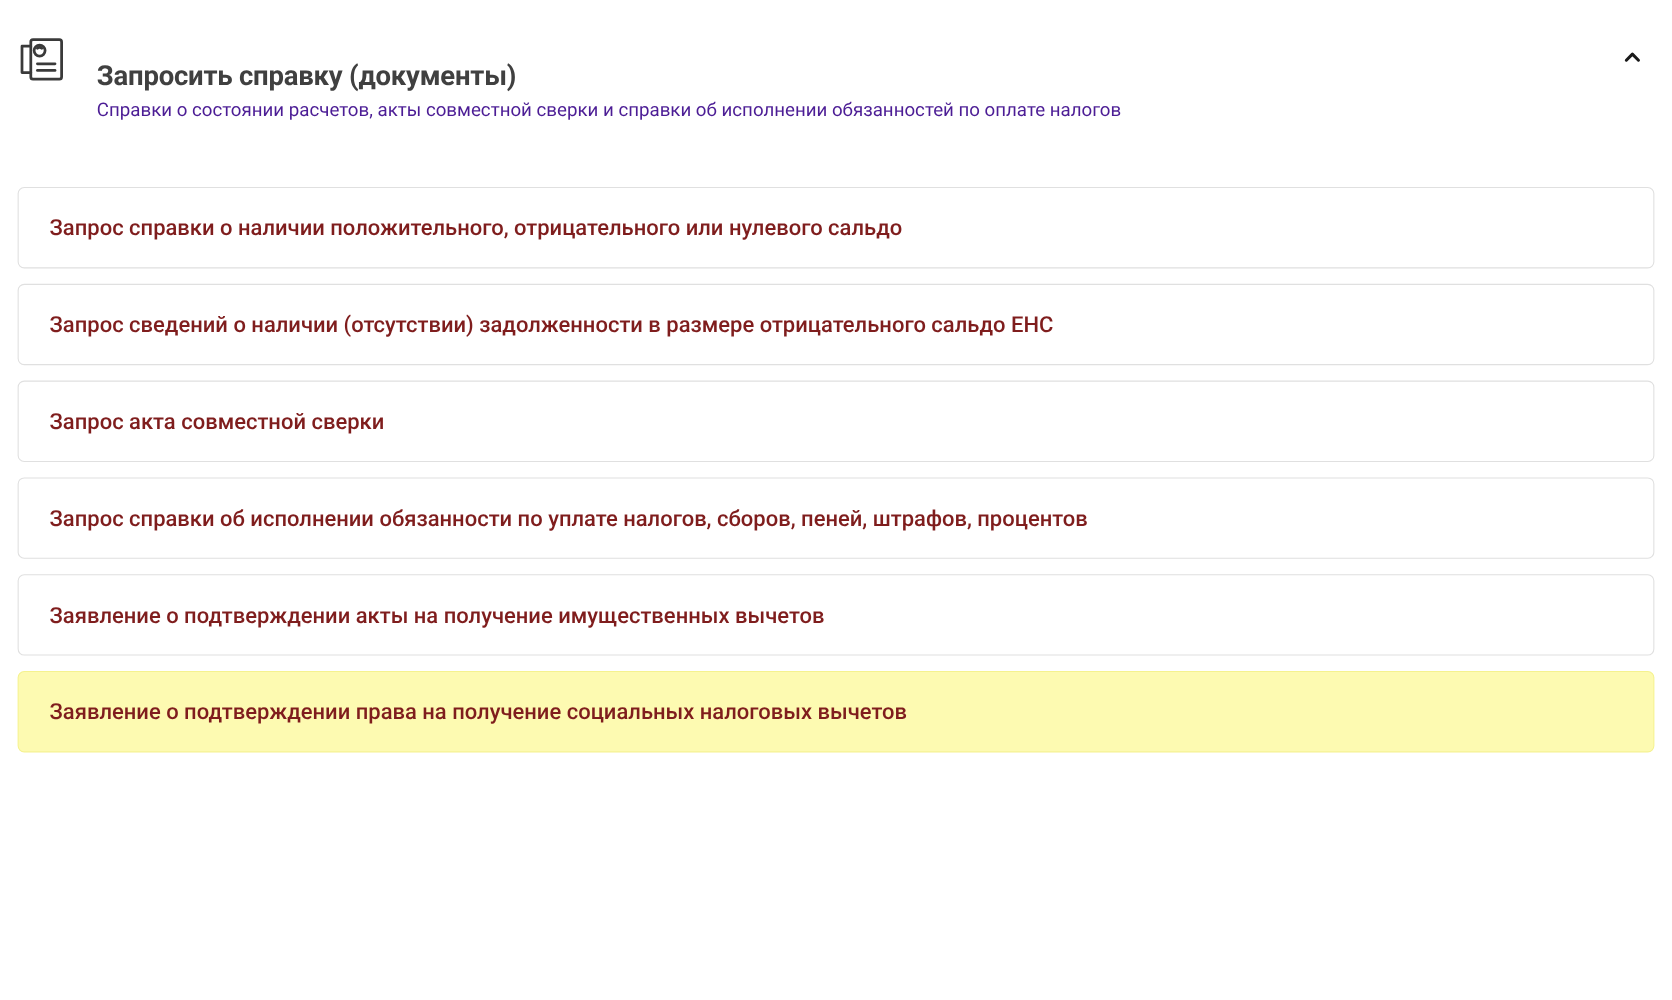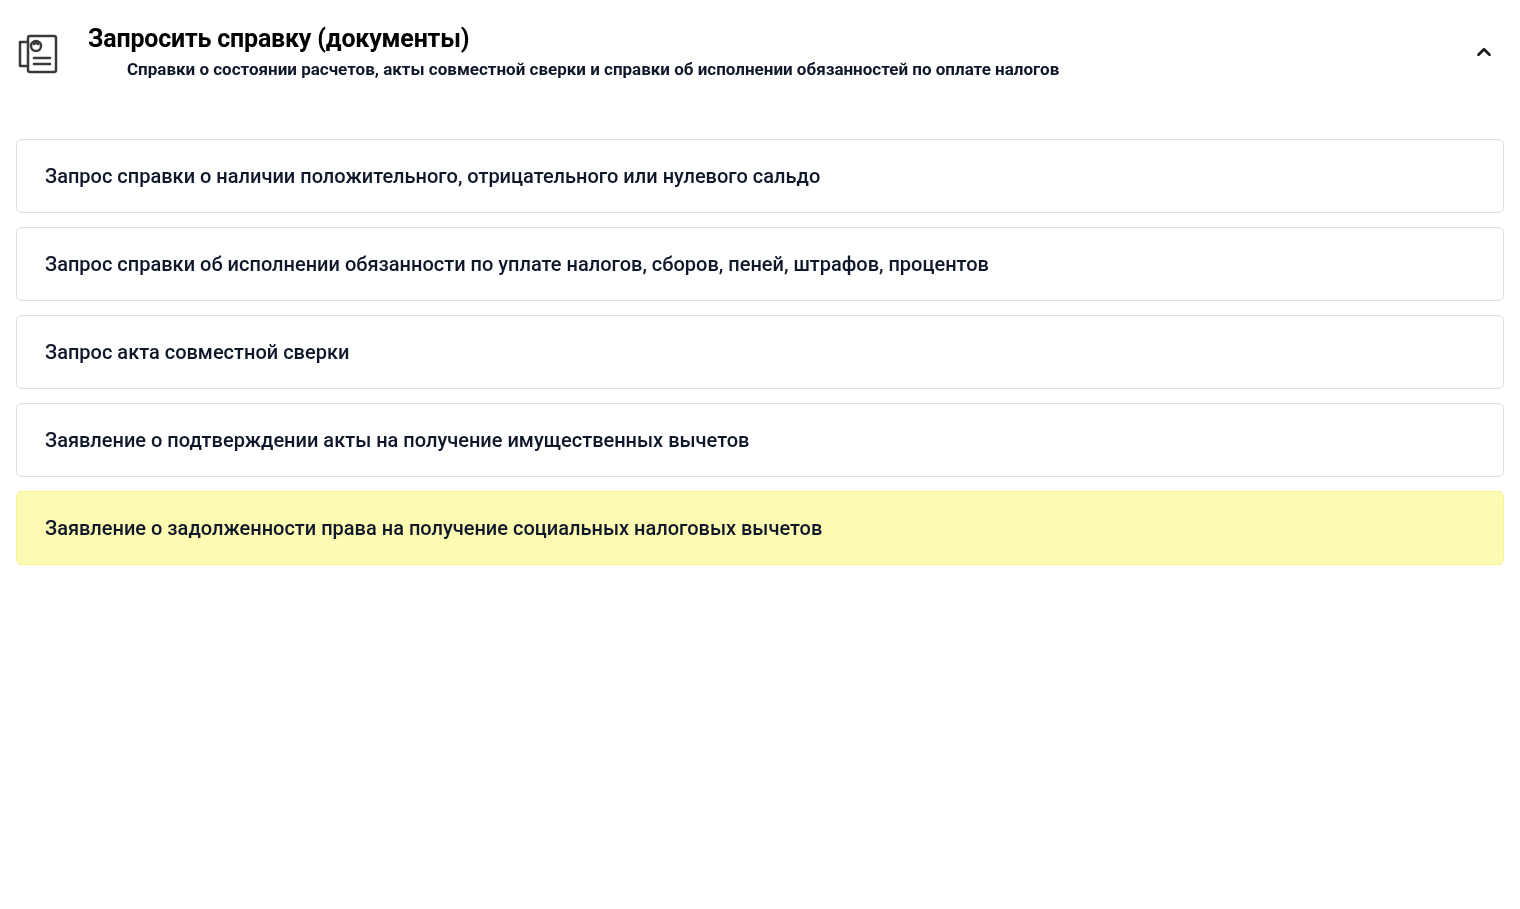--- a/index.html
+++ b/index.html
@@ -24,29 +24,29 @@
       width: 48px;
       height: 48px;
       margin-top: 4px;
     }
     .header-text {
       flex: 1;
     }
     .header-title {
       font-size: 25px;
       font-weight: 700;
-      color: #000000;
+      color: #404040;
       margin-bottom: 6px;
       letter-spacing: -0.2px;
+      margin-top: 31px;
     }
     .header-subtitle {
       font-size: 17px;
-      color: #0f172a;
-      font-weight: 700;
-      margin-left: 39px;
+      color: #4c1d95;
+      font-weight: 400;
     }
     .chevron-wrapper {
       flex-shrink: 0;
       display: flex;
       align-items: center;
       justify-content: center;
       width: 40px;
       height: 40px;
       cursor: pointer;
       margin-top: 8px;
@@ -54,21 +54,21 @@
     .list {
       display: flex;
       flex-direction: column;
       gap: 14px;
     }
     .list-item {
       border: 1px solid #e0e0e0;
       border-radius: 6px;
       padding: 24px 28px;
       font-size: 20px;
-      color: #0f172a;
+      color: #7f1d1d;
       font-weight: 500;
       cursor: pointer;
       background: #ffffff;
     }
     .list-item.highlighted {
       background: #fdfab1;
       border-color: #f5f28f;
     }
   </style>
 </head>
@@ -91,17 +91,18 @@
   </div>
   <div class="chevron-wrapper">
     <svg width="22" height="22" viewBox="0 0 24 24" fill="none" stroke="#1a1a1a" stroke-width="3" stroke-linecap="round" stroke-linejoin="round">
       <polyline points="6 15 12 9 18 15"></polyline>
     </svg>
   </div>
 </div>
 
 <div class="list">
   <div class="list-item">Запрос справки о наличии положительного, отрицательного или нулевого сальдо</div>
+  <div class="list-item">Запрос сведений о наличии (отсутствии) задолженности в размере отрицательного сальдо ЕНС</div>
+  <div class="list-item">Запрос акта совместной сверки</div>
   <div class="list-item">Запрос справки об исполнении обязанности по уплате налогов, сборов, пеней, штрафов, процентов</div>
-  <div class="list-item">Запрос акта совместной сверки</div>
   <div class="list-item">Заявление о подтверждении акты на получение имущественных вычетов</div>
-  <div class="list-item highlighted">Заявление о задолженности права на получение социальных налоговых вычетов</div>
+  <div class="list-item highlighted">Заявление о подтверждении права на получение социальных налоговых вычетов</div>
 </div>
 
 </body></html>

